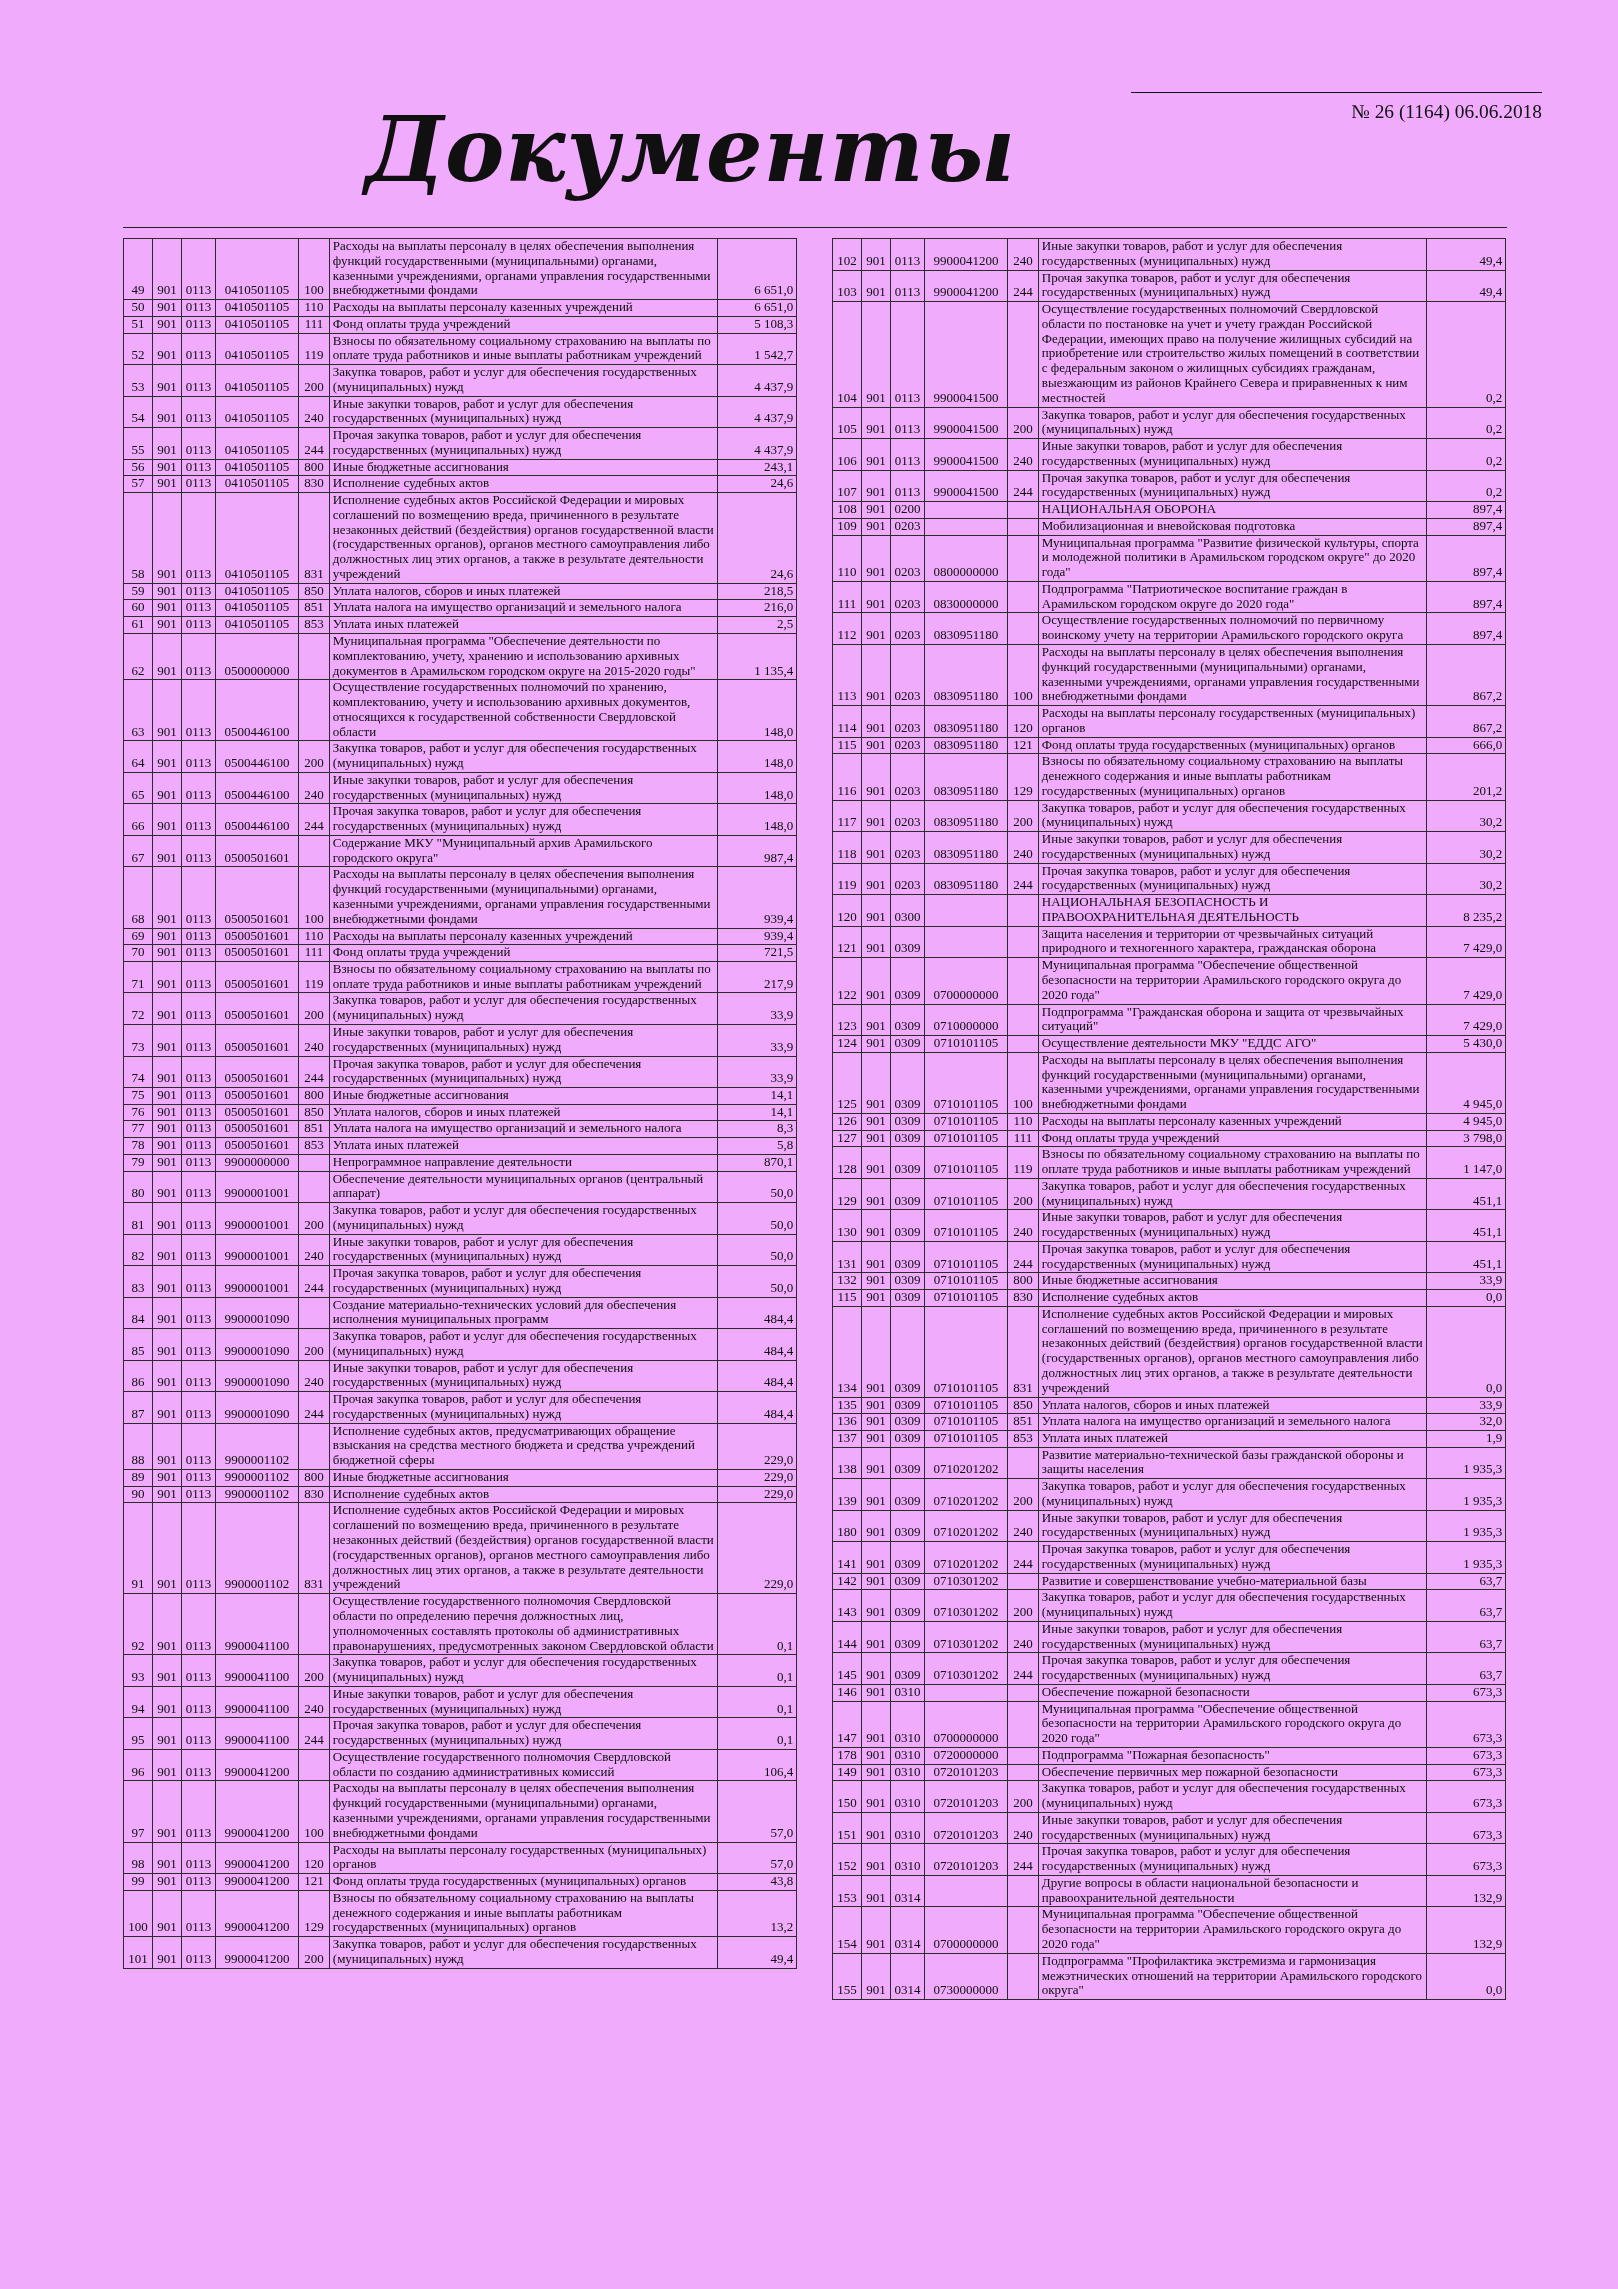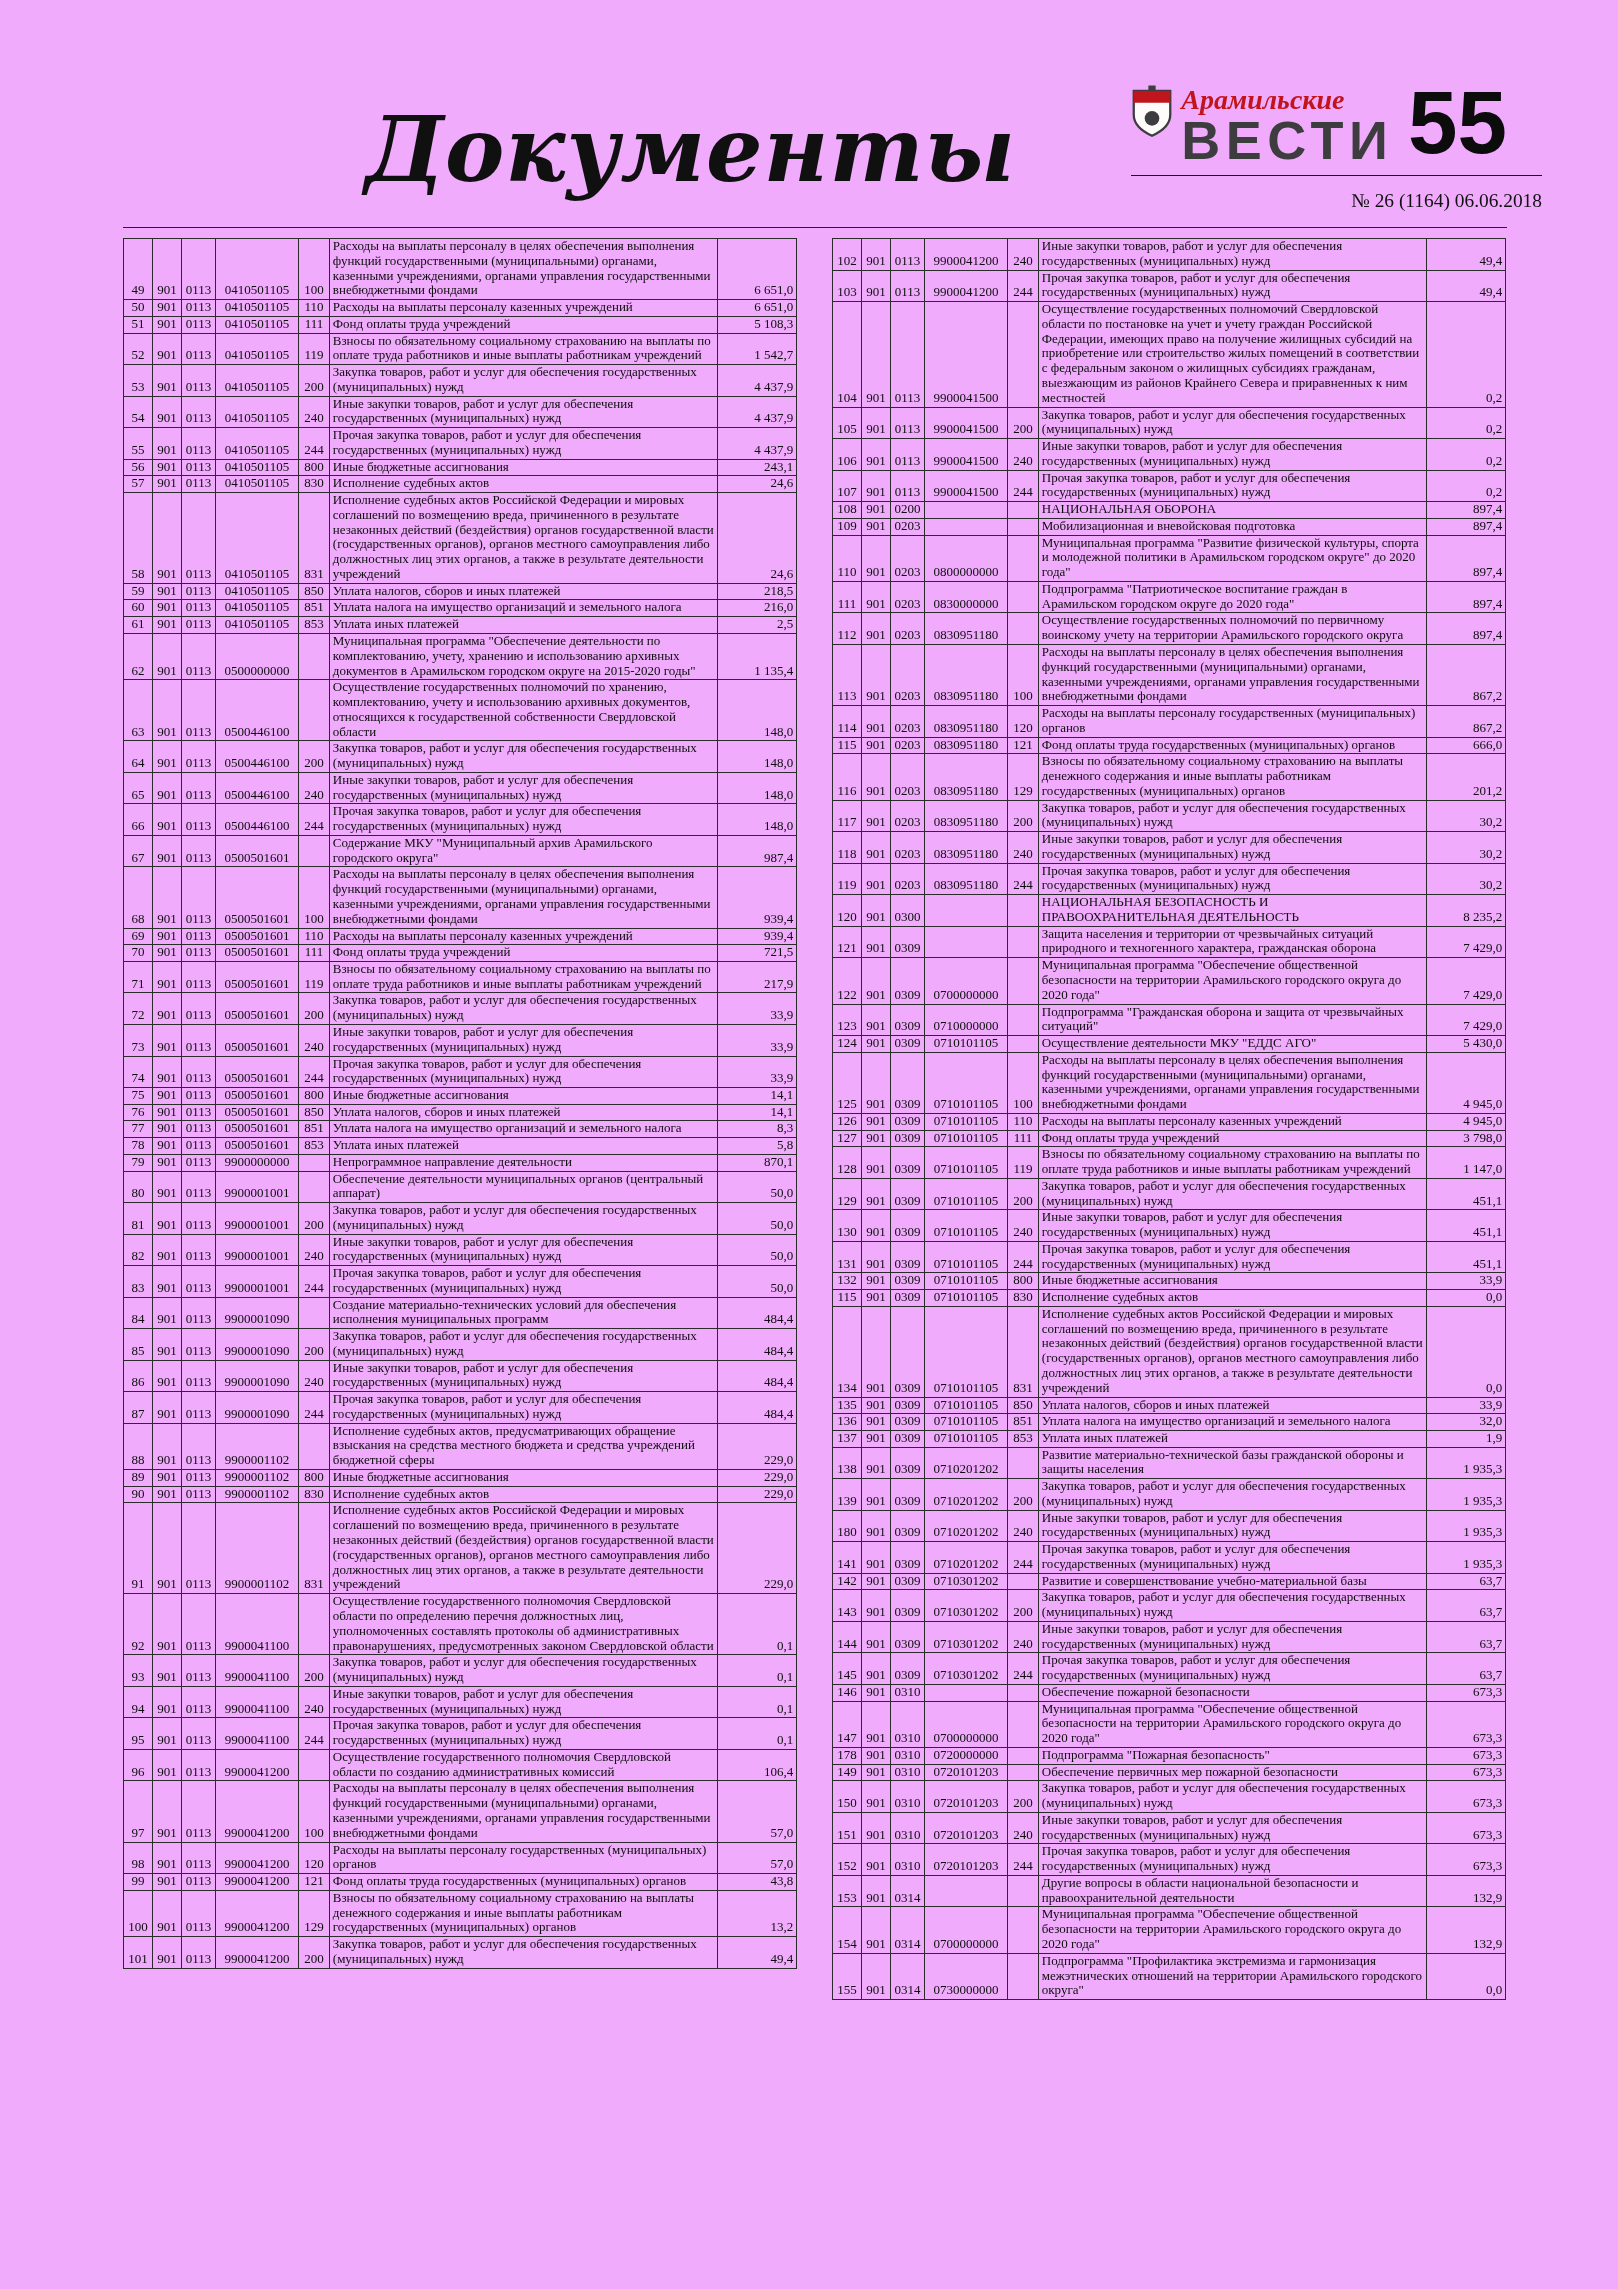--- a/index.html
+++ b/index.html
@@ -13,21 +13,21 @@
   .masthead{position:absolute;left:1131px;top:85px;width:411px}
   .brand-row{display:flex;align-items:flex-start}
   .emblem{width:42px;height:54px;margin-right:8.3px;flex:0 0 auto}
   .brand-col{display:flex;flex-direction:column}
   .brand-top{color:#c0151c;font-style:italic;font-weight:bold;font-size:28px;line-height:1.05;
     font-family:"Liberation Serif",serif}
   .brand-main{color:#3d3d40;font-weight:bold;font-size:54px;line-height:.98;letter-spacing:5.5px;
     font-family:"Liberation Sans",sans-serif}
   .page-number{font-family:"Liberation Sans",sans-serif;font-weight:bold;font-size:89px;
     line-height:.85;margin-left:14.8px;color:#0c0c0c}
-  .issue-line{border-top:1.8px solid #111;margin-top:7.4px;padding-top:14px;text-align:right;
+  .issue-line{border-top:1.8px solid #111;margin-top:7.4px;padding-top:8px;text-align:right;
     font-size:19.4px;color:#111;font-family:"Liberation Serif",serif}
   .header-rule{position:absolute;left:123px;top:227px;width:1384px;border-top:1.8px solid #222}
 
   
   .col-left{position:absolute;left:123px;top:238px;width:674px}
   .col-right{position:absolute;left:832px;top:238px;width:674px}
   table.budget{border-collapse:collapse;width:100%;table-layout:fixed;font-size:13px;
     line-height:1.14;color:#0d0d0d}
   table.budget td{border:0.9px solid #2b2b2b;padding:0 2.8px 0.9px 2.8px;vertical-align:bottom;overflow:hidden}
   td.c0{width:29px;text-align:center}
@@ -39,35 +39,20 @@
   td.c6{width:79px;text-align:right;vertical-align:bottom;white-space:nowrap}
 </style>
 </head>
 <body>
 
 <div class="page">
 
   <div class="page-title">Документы</div>
 
   <div class="masthead">
-    <div class="brand-row">
-      <div class="emblem">
-        <svg width="42" height="54" viewBox="0 0 46 58" xmlns="http://www.w3.org/2000/svg">
-          <path d="M3 6 h40 v26 q0 14 -20 23 q-20 -9 -20 -23 Z" fill="#fdfcfa" stroke="#3d3d40" stroke-width="2.5"></path>
-          <path d="M3 6 h40 v13 h-40 Z" fill="#c0151c"></path>
-          <circle cx="23" cy="36" r="8" fill="#3d3d40"></circle>
-          <rect x="19" y="0" width="8" height="6" fill="#3d3d40"></rect>
-        </svg>
-      </div>
-      <div class="brand-col">
-        <div class="brand-top">Арамильские</div>
-        <div class="brand-main">ВЕСТИ</div>
-      </div>
-      <div class="page-number">55</div>
-    </div>
     <div class="issue-line">№ 26 (1164) 06.06.2018</div>
   </div>
 
   <div class="header-rule"></div>
 
   <div class="col-left">
     <table class="budget">
       <tbody id="tbody-left">
           <tr>
             <td class="c0">49</td>

